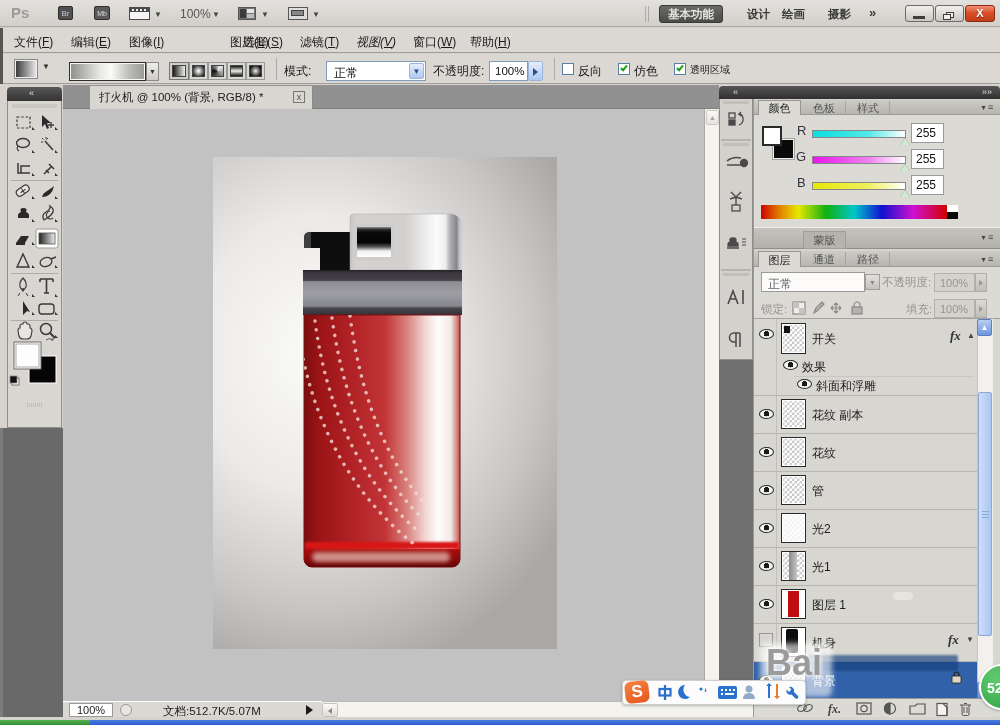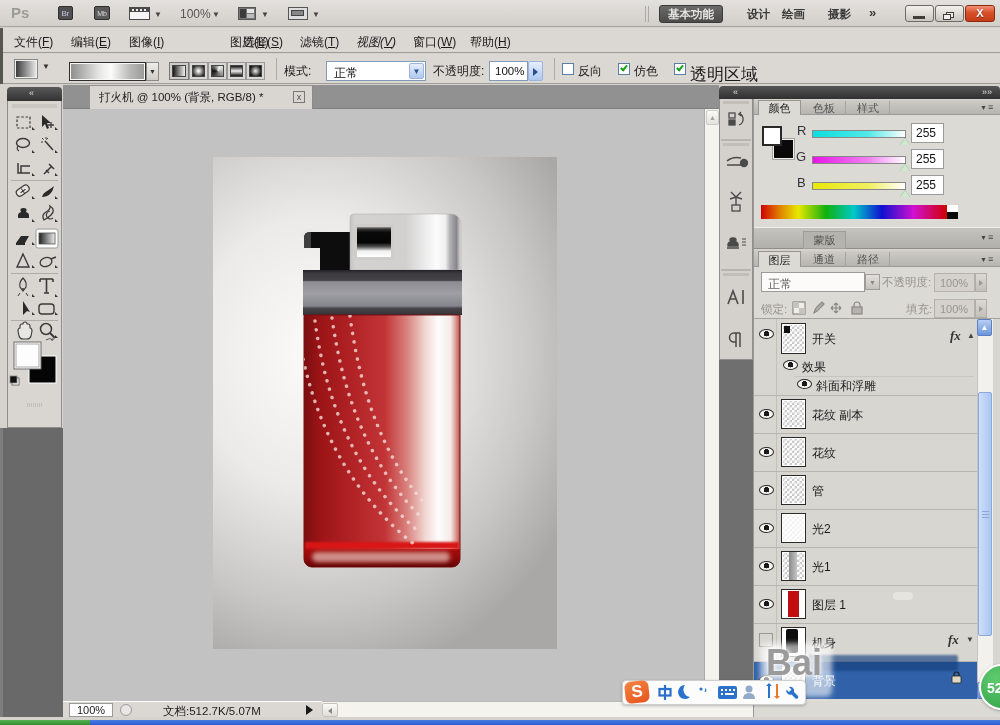--- a/index.html
+++ b/index.html
@@ -117,21 +117,21 @@
 
     <div class="abs" style="left:562px;top:9px;width:12px;height:12px;background:#fff;border:1px solid #5c7fa5;"></div>
     <span class="abs txt" style="left:578px;top:9px;font-size:12px;color:#1c1c1c;">反向</span>
     <div class="abs" style="left:618px;top:9px;width:12px;height:12px;background:#fff;border:1px solid #5c7fa5;">
         <div class="abs" style="left:3px;top:0px;width:4px;height:7px;border-right:2px solid #18a018;border-bottom:2px solid #18a018;transform:rotate(40deg);"></div>
       </div>
     <span class="abs txt" style="left:634px;top:9px;font-size:12px;color:#1c1c1c;">仿色</span>
     <div class="abs" style="left:674px;top:9px;width:12px;height:12px;background:#fff;border:1px solid #5c7fa5;">
         <div class="abs" style="left:3px;top:0px;width:4px;height:7px;border-right:2px solid #18a018;border-bottom:2px solid #18a018;transform:rotate(40deg);"></div>
       </div>
-    <span class="abs txt" style="left:690px;top:9px;font-size:17px;color:#1c1c1c;">透明区域</span>
+    <span class="abs txt" style="left:690px;top:9px;font-size:10px;color:#1c1c1c;">透明区域</span>
   </div>
 
   <div class="abs" id="tabbar" style="left:63px;top:85px;width:656px;height:24px;background:#919191;border-bottom:1px solid #7e7e7e;">
     <div class="abs" style="left:0;top:1px;width:223px;height:23px;background:#d9d6d1;border-right:1px solid #8a8a8a;margin-left:27px;">
       <span class="abs txt" style="left:9px;top:4px;font-size:11.5px;color:#222;">打火机 @ 100% (背景, RGB/8) *</span>
       <div class="abs" style="left:203px;top:5px;width:12px;height:12px;border:1px solid #777;color:#555;font-size:9px;line-height:11px;text-align:center;">x</div>
     </div>
   </div>
 
   <div class="abs" id="leftdock" style="left:0;top:84px;width:63px;height:633px;background:#d6d3ce;">
@@ -507,20 +507,37 @@
           </svg>
 
         <div class="abs" style="left:223px;top:0;width:16px;height:380px;background:#f2f1ed;border-left:1px solid #c5c5c5;"></div>
         <div class="abs" style="left:223px;top:0;width:15px;height:17px;background:linear-gradient(180deg,#b8cef4,#6d95dd);border:1px solid #5a7ec0;border-radius:2px;color:#fff;font-size:8px;text-align:center;line-height:15px;">▲</div>
         <div class="abs" style="left:224px;top:73px;width:14px;height:244px;background:linear-gradient(90deg,#cfdefa,#aac6f0);border:1px solid #89a9dd;border-radius:2px;">
           <div class="abs" style="left:3px;top:118px;width:7px;height:1px;background:#8aa8d8;box-shadow:0 3px 0 #8aa8d8,0 6px 0 #8aa8d8;"></div>
         </div>
         <div class="abs" style="left:223px;top:363px;width:15px;height:17px;background:linear-gradient(180deg,#b8cef4,#6d95dd);border:1px solid #5a7ec0;border-radius:2px;color:#fff;font-size:8px;text-align:center;line-height:15px;">▼</div>
       </div>
 
+      <div class="abs" id="layerfooter" style="left:0;top:449px;width:247px;height:19px;background:#dcdad5;border-top:1px solid #9a9896;">
+        <svg class="abs" style="left:40px;top:1px;" width="185" height="17">
+          <g stroke="#555" fill="none" stroke-width="1.2">
+            <ellipse cx="8" cy="8" rx="4.5" ry="3" transform="rotate(-25 8 8)"></ellipse>
+            <ellipse cx="14" cy="8" rx="4.5" ry="3" transform="rotate(-25 14 8)"></ellipse>
+            <rect x="63" y="3" width="14" height="11"></rect>
+              <circle cx="70" cy="8.5" r="3.2"></circle>
+            <circle cx="96" cy="8.5" r="5.5"></circle>
+              <path d="M96,3 a5.5,5.5 0 0 0 0,11 Z" fill="#555"></path>
+            <path d="M116,6 h5 l2,-2 h8 v10 h-15 Z" fill="#ded9d2"></path>
+            <rect x="143" y="3.5" width="10" height="12" fill="#f5f3ef"></rect>
+              <path d="M143,3.5 h6 l4,4 v8"></path>
+            <path d="M166,5 h11 M168,5 v9 q0,1.5 1.5,1.5 h4 q1.5,0 1.5,-1.5 v-9 M170,3.5 h3 M170,7 v6 M173,7 v6" stroke-width="1"></path>
+          </g>
+          <text x="34" y="13" font-size="12" font-style="italic" font-weight="bold" font-family="Liberation Serif" fill="#444">fx.</text>
+        </svg>
+      </div>
     </div>
   </div>
 
   <div class="abs" id="statusbar" style="left:63px;top:701px;width:259px;height:16px;background:#dbd8d3;border-top:1px solid #fff;">
     <div class="abs" style="left:6px;top:1px;width:44px;height:14px;background:#fff;border:1px solid #9a9a9a;font-size:11px;color:#222;text-align:center;line-height:13px;">100%</div>
     <div class="abs" style="left:57px;top:2px;width:12px;height:12px;border:1px solid #999;border-radius:50%;background:#e8e6e2;"></div>
     <span class="abs txt" style="left:100px;top:2px;font-size:11.5px;color:#222;">文档:512.7K/5.07M</span>
     <div class="abs" style="left:243px;top:3px;width:0;height:0;border-top:5px solid transparent;border-bottom:5px solid transparent;border-left:7px solid #1a1a1a;"></div>
   </div>
 

